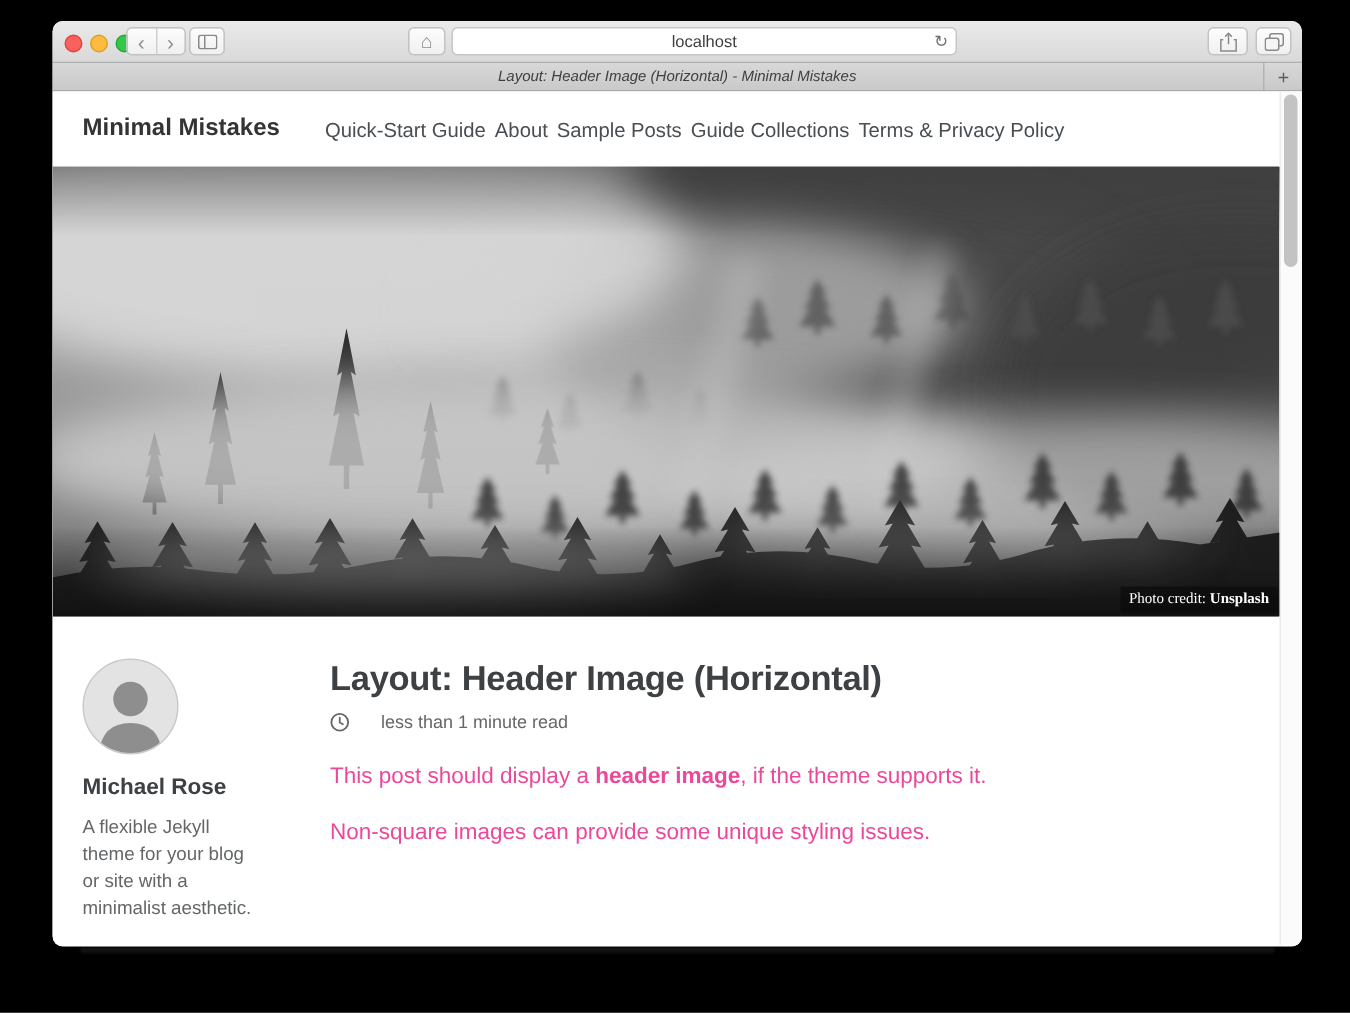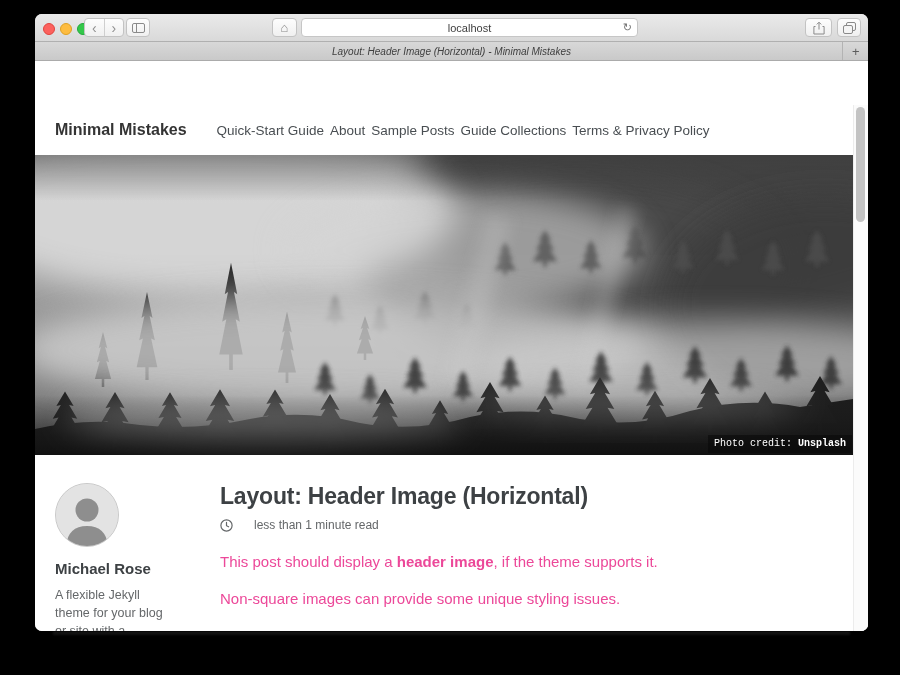--- a/index.html
+++ b/index.html
@@ -32,35 +32,35 @@
   .btn-tabs{right:7px;width:24px;}
   .icon-svg{display:block;}
 
   .tabbar{position:relative;height:19px;background:linear-gradient(#d8d8d8,#c9c9c9);
     border-bottom:1px solid #ababab;display:flex;align-items:center;justify-content:center;font-style:italic;}
   .tab-title{font-size:10px;color:#404040;}
   .newtab{position:absolute;right:0;top:0;bottom:0;width:26px;border-left:1px solid #b3b3b3;
     display:flex;align-items:center;justify-content:center;color:#5c5c5c;font-size:13px;}
 
   
-  .viewport{position:relative;height:569px;background:#fff;overflow:hidden;margin-top:44px;}
+  .viewport{position:relative;height:569px;background:#fff;overflow:hidden;}
   .scroll-track{position:absolute;top:0;right:0;bottom:0;width:15px;background:#fbfbfb;
     border-left:1px solid #ececec;z-index:40;}
   .scroll-thumb{position:absolute;top:2px;right:3px;width:9px;height:115px;border-radius:5px;
     background:#c3c3c3;}
 
   .masthead{height:50px;display:flex;align-items:center;padding:0 20px;background:#fff;}
   .brand{font-size:16px;font-weight:700;color:#343434;margin-right:30px;text-decoration:none;}
   .nav{display:flex;gap:6px;}
   .nav a{font-size:13.5px;color:#494e52;text-decoration:none;}
 
   .hero{position:relative;height:300px;width:818px;overflow:hidden;background:#8f8f8f;}
   .hero svg.scene{position:absolute;inset:0;display:block;}
   .hero-caption{position:absolute;right:1px;bottom:2px;background:rgba(8,8,8,.54);color:#fff;
-    font-family:Liberation Mono, monospace;font-size:10px;padding:3px 6px;line-height:1.2;}
+    font-family:Liberation Serif, serif;font-size:10px;padding:3px 6px;line-height:1.2;}
   .hero-caption b{font-weight:700;}
 
   .page{padding:28px 20px 40px;}
   .crumbs{margin:0 0 26px 165px;font-size:11px;color:#646769;}
   .crumbs a{color:#4aa3c2;text-decoration:none;}
   .crumbs .sep{margin:0 4px;color:#646769;}
   .crumbs .current{font-weight:700;color:#3d4144;}
 
   .layout{display:flex;align-items:flex-start;}
   .sidebar{width:145px;margin-right:20px;flex-shrink:0;}

